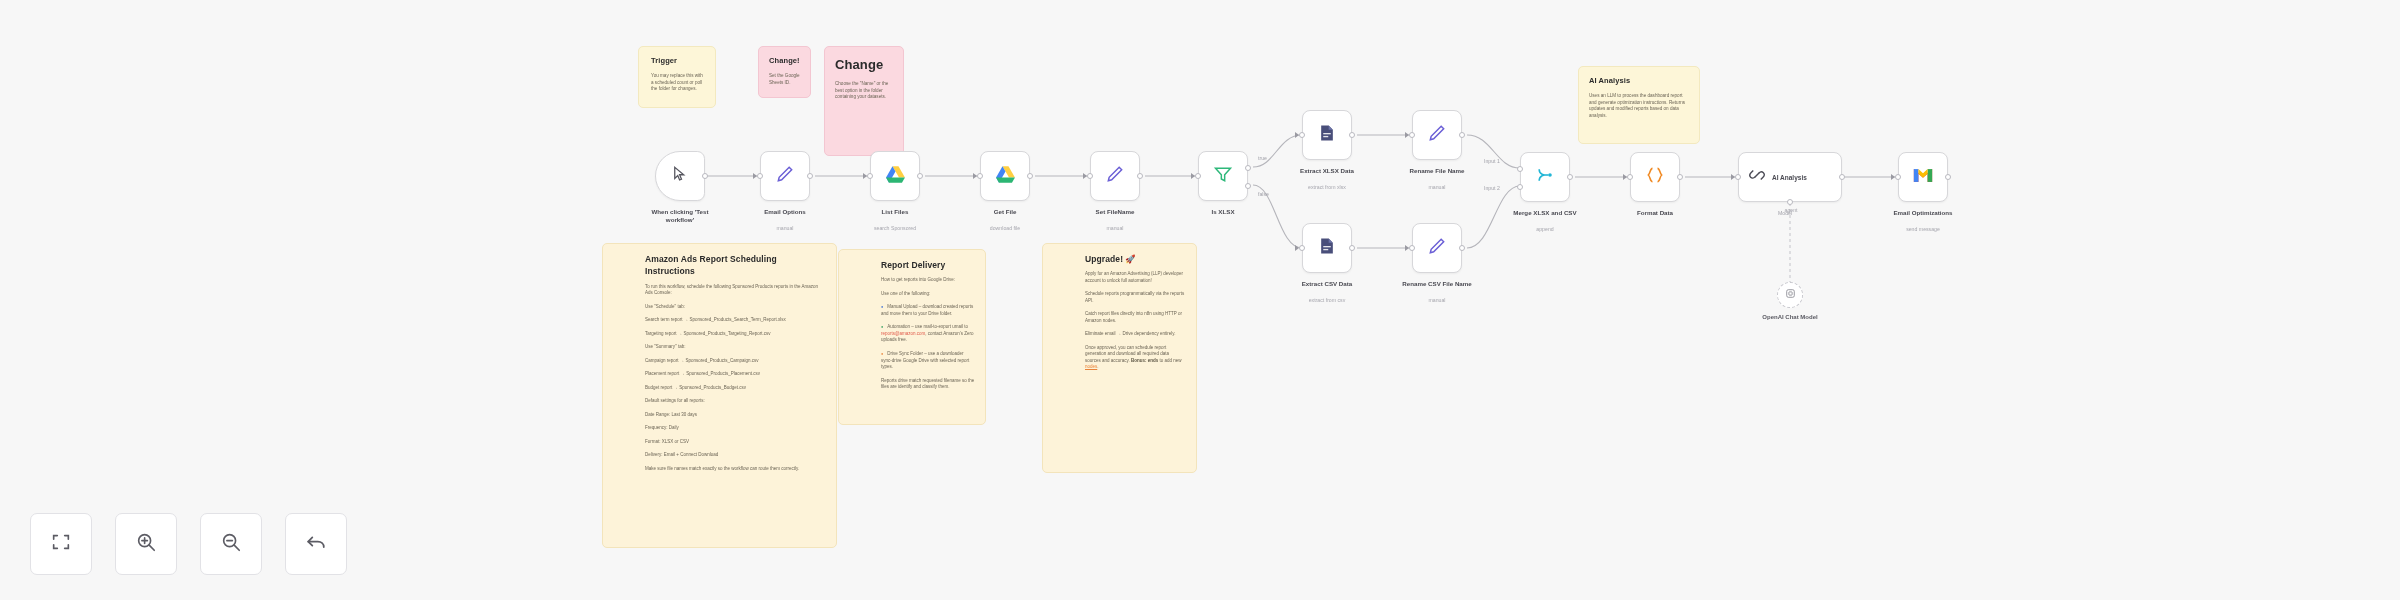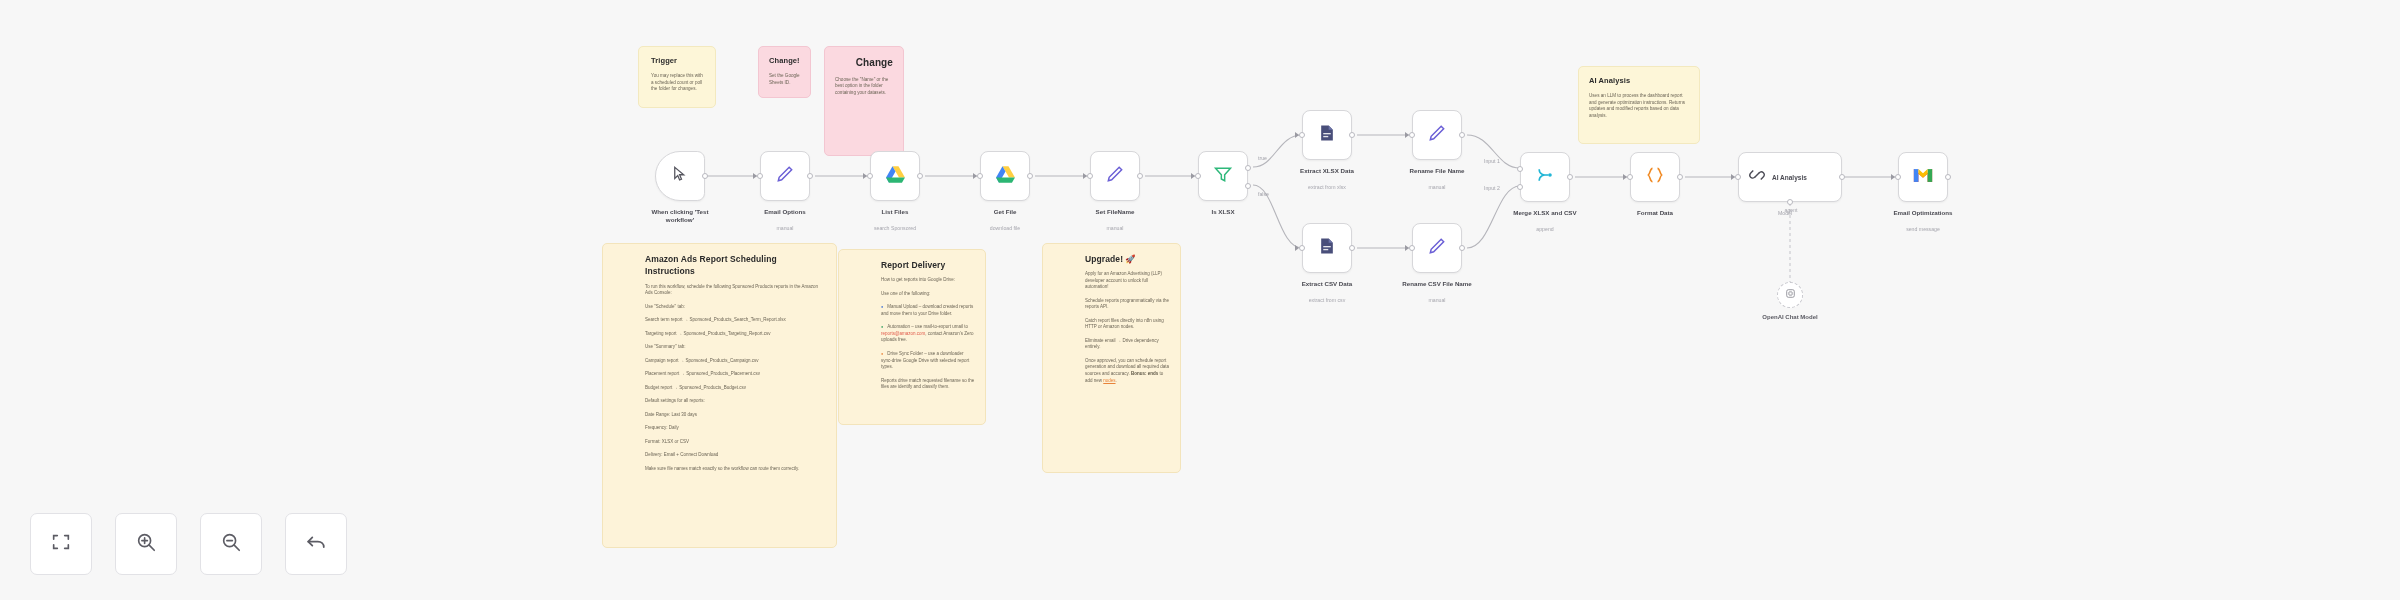--- a/index.html
+++ b/index.html
@@ -192,21 +192,21 @@
   </div>
 
   <div class="sticky pink" style="left:758px; top:46px; width:53px; height:52px; font-size:4.6px;">
     <div class="st-title" style="font-size:7.5px;">Change!</div>
     <div class="st-body">
       <p>Set the Google Sheets ID.</p>
     </div>
   </div>
 
   <div class="sticky pink" style="left:824px; top:46px; width:80px; height:110px; font-size:4.6px;">
-    <div class="st-title" style="font-size:10px;text-align:right;">Change</div>
+    <div class="st-title" style="font-size:13px;">Change</div>
     <div class="st-body">
       <p>Choose the "Name" or the best option in the folder containing your datasets.</p>
     </div>
   </div>
 
   <div class="sticky yellow" style="left:1578px; top:66px; width:122px; height:78px; font-size:4.6px;">
     <div class="st-title" style="font-size:7.5px;">AI Analysis</div>
     <div class="st-body">
       <p>Uses an LLM to process the dashboard report and generate optimization instructions. Returns updates and modified reports based on data analysis.</p>
     </div>
@@ -237,21 +237,21 @@
     <div class="st-body" id="delivery-body">
         <p>How to get reports into Google Drive:</p>
         <p>Use one of the following:</p>
         <p><span class="bullet-blue"></span>Manual Upload – download created reports and move them to your Drive folder.</p>
         <p><span class="bullet-green"></span>Automation – use mail-to-export umail to <span class="st-red">reports@amazon.com</span>, contact Amazon's Zero uploads free.</p>
         <p><span class="bullet-orange"></span>Drive Sync Folder – use a downloader sync-drive Google Drive with selected report types.</p>
         <p>Reports drive match requested filename so the files are identify and classify them.</p>
       </div>
   </div>
 
-  <div class="sticky yellow2" style="left:1042px; top:243px; width:139px; height:230px; font-size:4.5px;">
+  <div class="sticky yellow2" style="left:1042px; top:243px; width:155px; height:230px; font-size:4.5px;">
     <div class="st-title" style="font-size:8.5px;">Upgrade! 🚀</div>
     <div class="st-body" id="upgrade-body">
         <p>Apply for an Amazon Advertising (LLP) developer account to unlock full automation!</p>
         <p>Schedule reports programmatically via the reports API.</p>
         <p>Catch report files directly into n8n using HTTP or Amazon nodes.</p>
         <p>Eliminate email → Drive dependency entirely.</p>
         <p>Once approved, you can schedule report generation and download all required data sources and accuracy. <span class="st-bold">Bonus: ends</span> to add new <span class="st-link">nodes</span>.</p>
       </div>
   </div>
 

